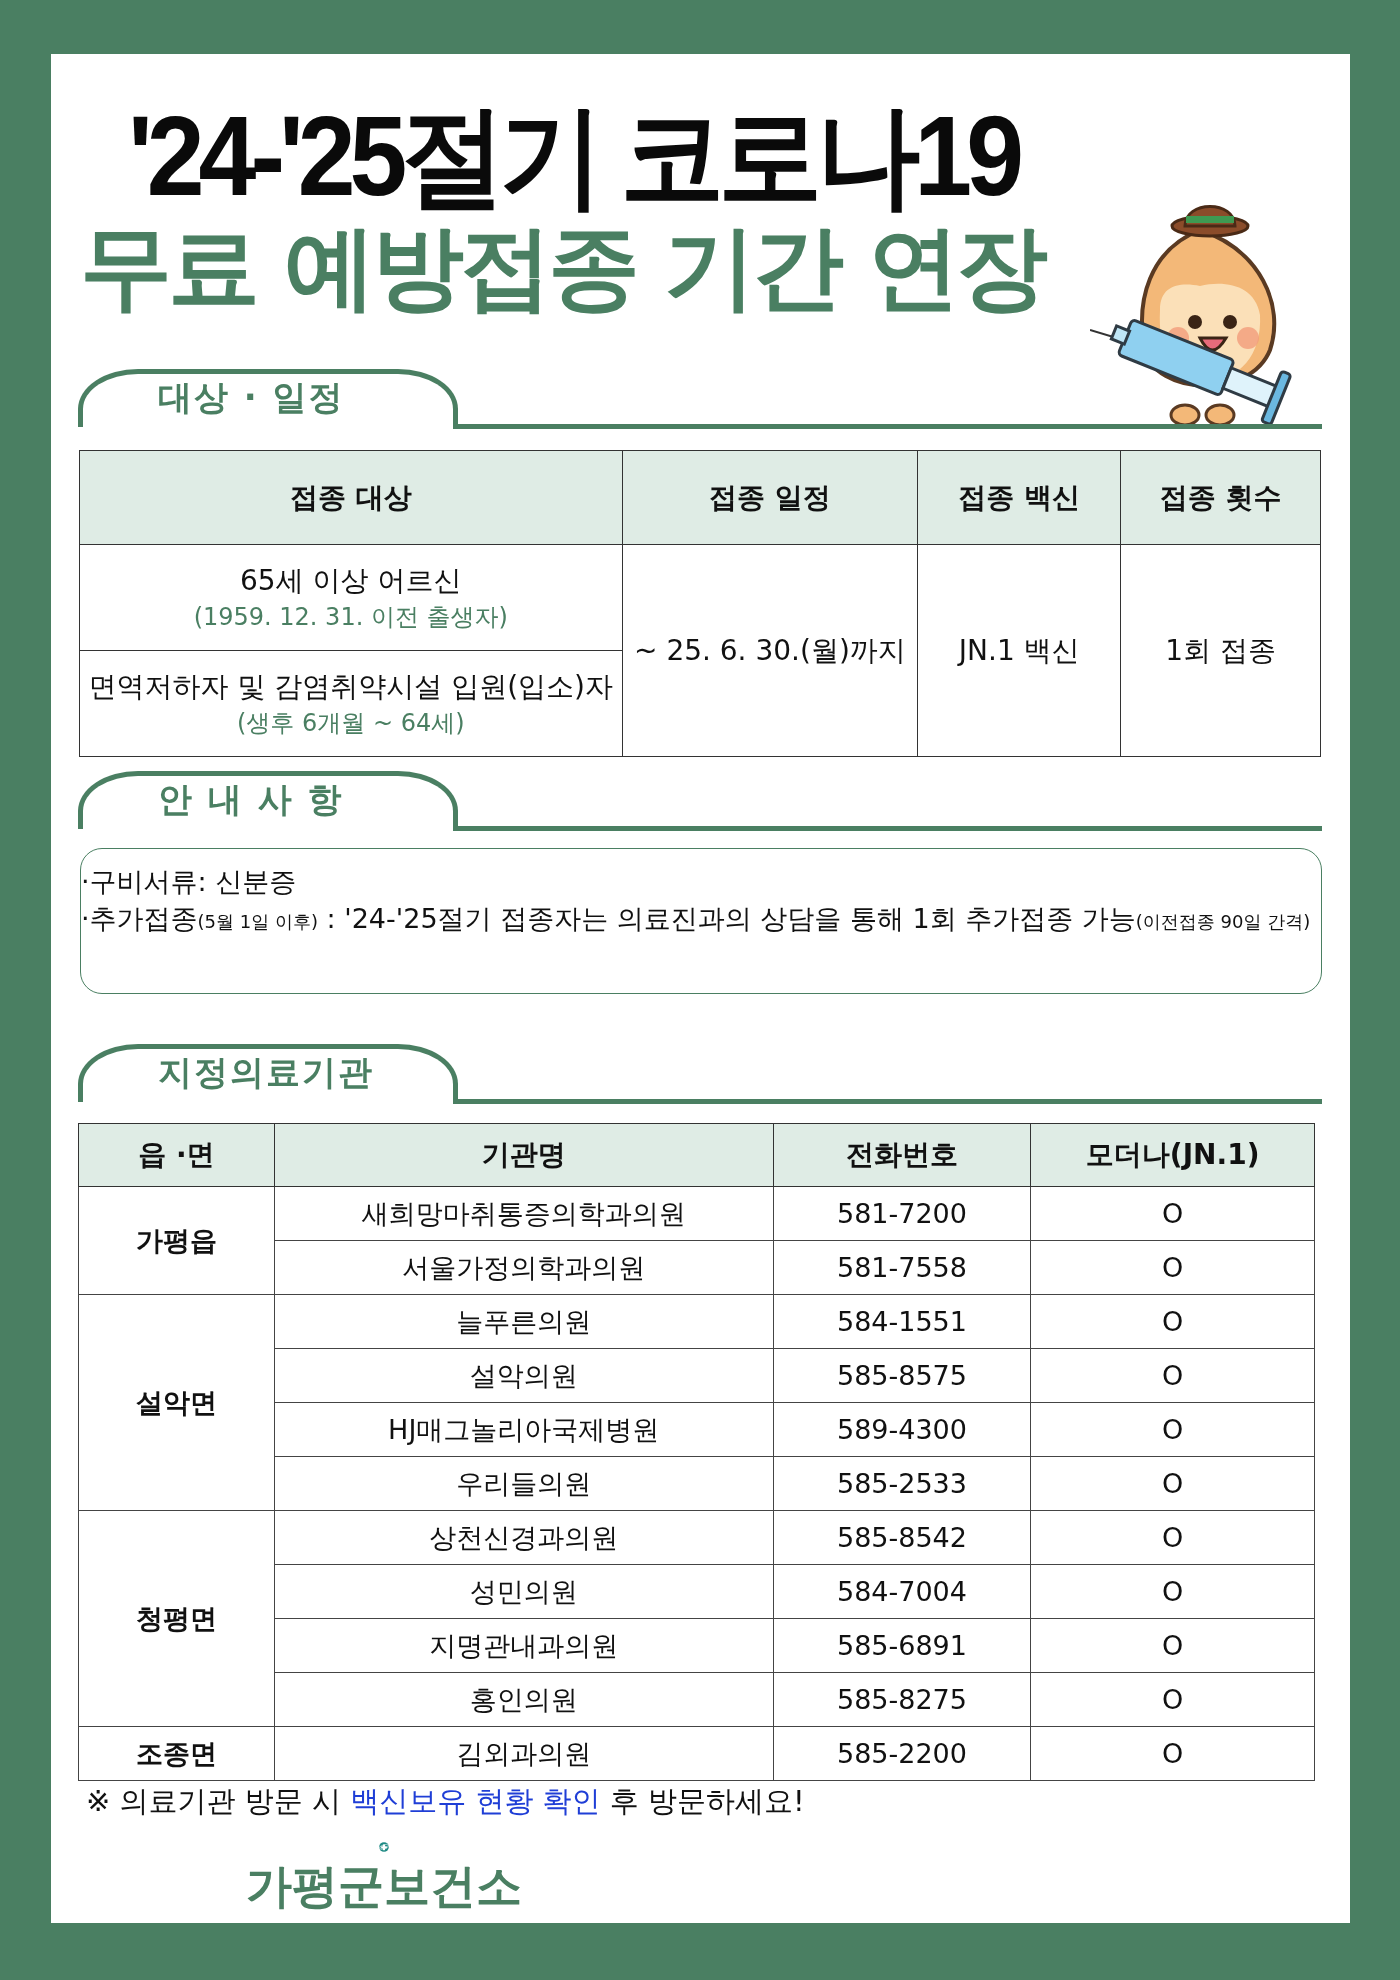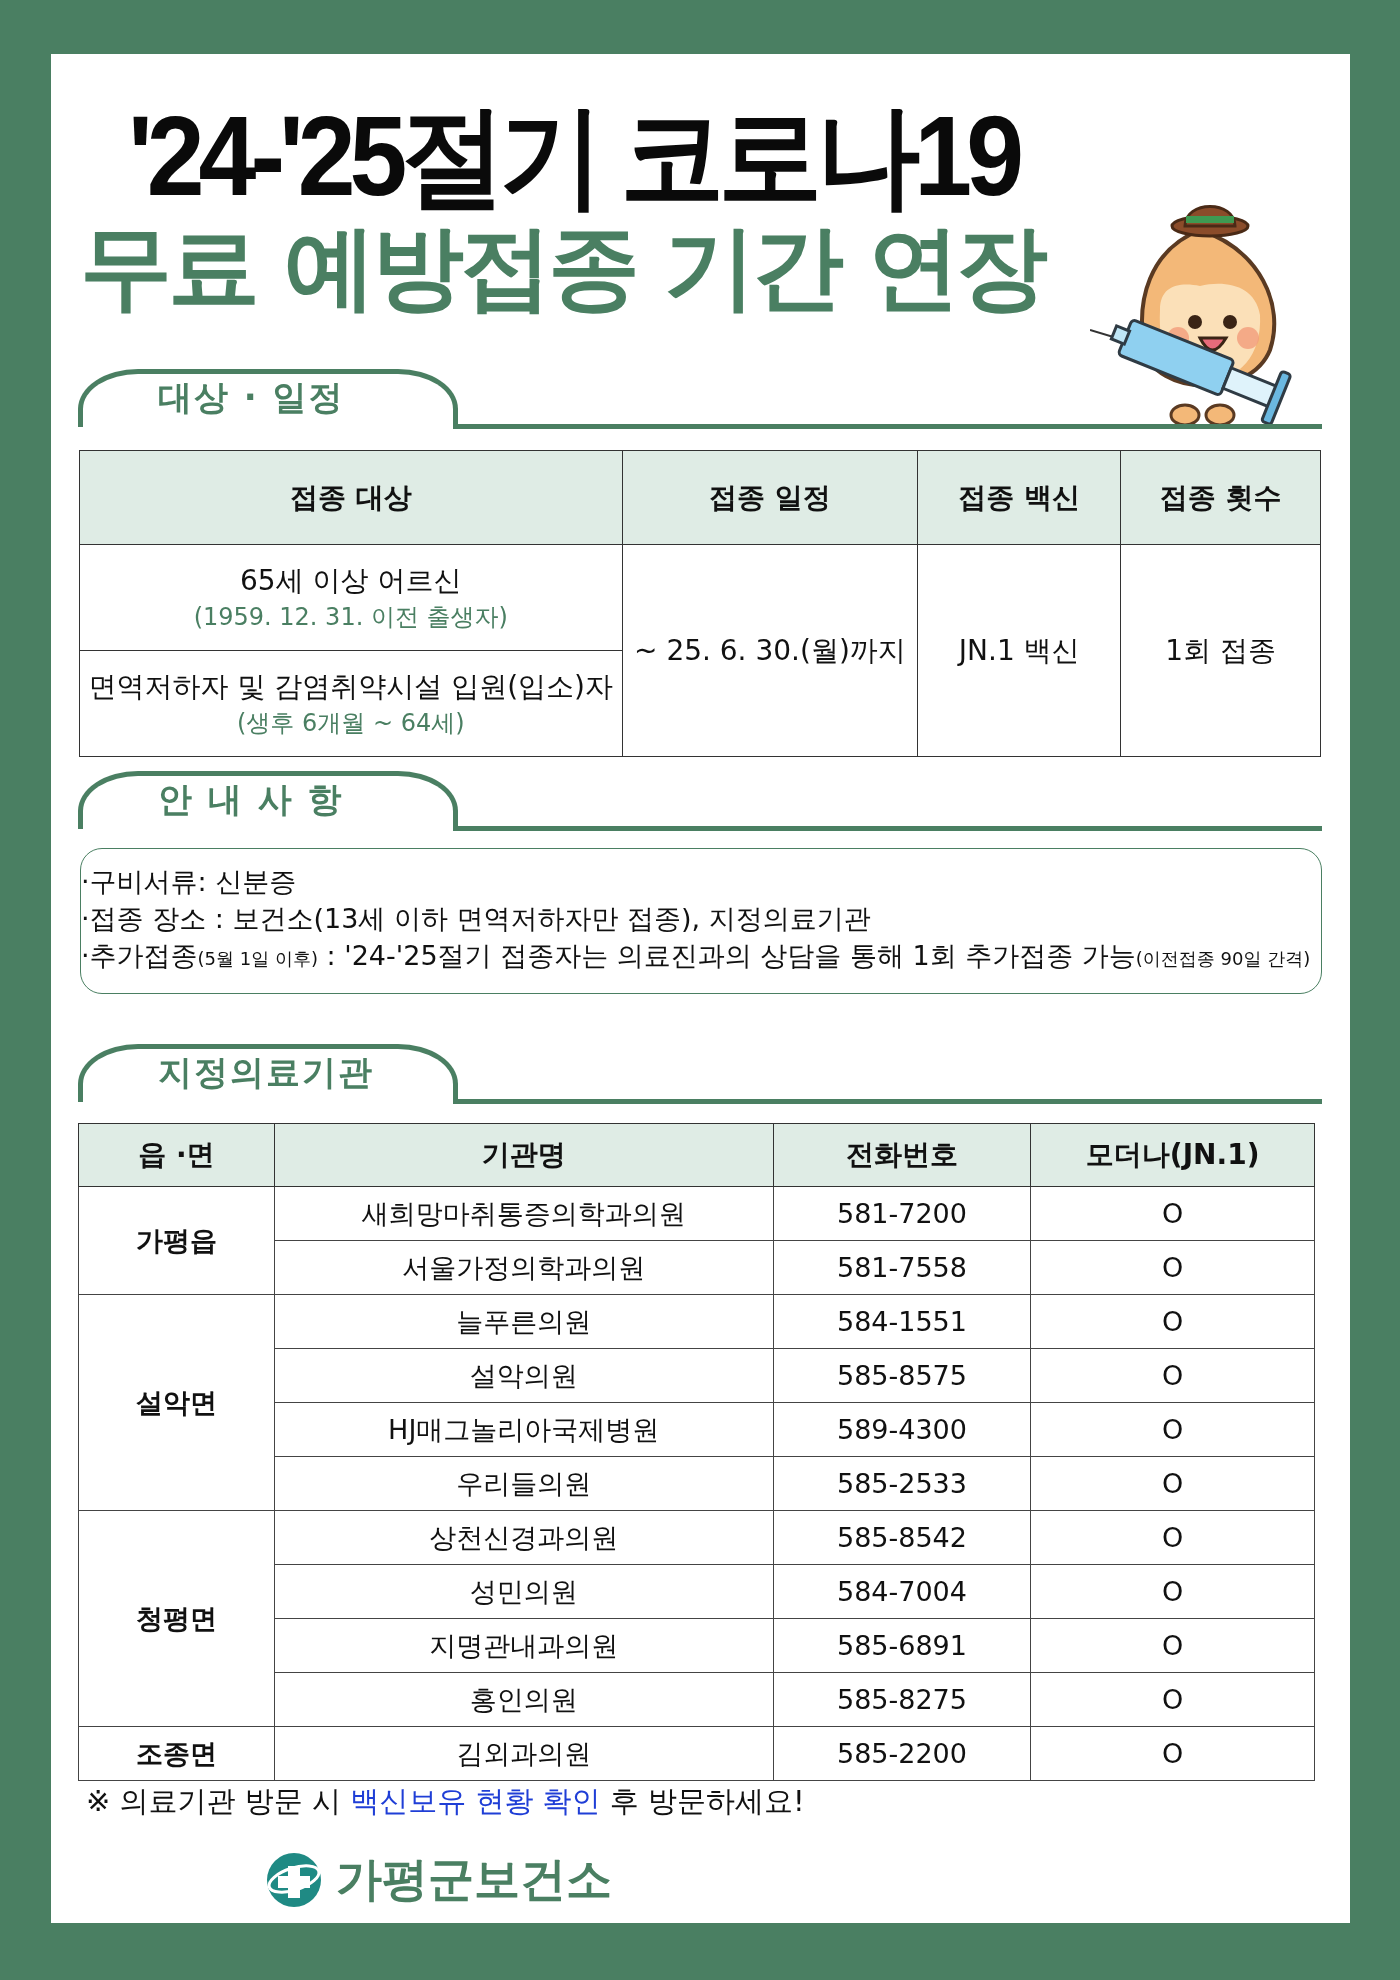--- a/index.html
+++ b/index.html
@@ -33,21 +33,21 @@
 
   .t2 { left: 78px; top: 1123px; width: 1237px; }
   .t2 th { height: 63px; font-size: 28px; }
   .t2 td { height: 54px; font-size: 27px; border-color: #444; }
   .t2 td.region { font-weight: 700; }
   .t2 tr.inner td.name, .t2 tr.inner td.phone, .t2 tr.inner td.mark { border-top-color: #888; }
 
   .notice { position: absolute; left: 86px; top: 1782px; font-size: 29px; }
   .notice .hl { color: #1f3ed6; }
 
-  .footer { position: absolute; left: 266px; top: 1842px; height: 76px; display: flex; align-items: center; gap: 14px; }
+  .footer { position: absolute; left: 246px; top: 1842px; height: 76px; display: flex; align-items: center; gap: 4px; flex-direction: column; }
   .logo { width: 56px; height: 56px; }
   .org { font-size: 46px; font-weight: 900; color: #4a7f62; }
   .phone-wrap { display: flex; align-items: center; gap: 10px; margin-left: 26px; }
   .phone-icon { width: 50px; height: 40px; }
   .phone-num { font-size: 50px; font-weight: 900; color: #4a7f62; font-family: "Liberation Sans", "DejaVu Sans", sans-serif; }
 </style>
 </head>
 <body>
 
 <div class="panel"></div>
@@ -116,21 +116,20 @@
   </table>
 
 <div class="sec-head" style="top:771px;">
   <div class="sec-tab"></div>
   <div class="sec-line"></div>
   <div class="sec-title">안 내 사 항</div>
 </div>
 
 <div class="info">
   <div>·구비서류: 신분증</div>
-  <div>·접종 장소 : 보건소(13세 이하 면역저하자만 접종), 지정의료기관</div>
   <div>
     <span>·추가접종</span><span class="small">(5월 1일 이후)</span><span> : '24-'25절기 접종자는 의료진과의 상담을 통해 1회 추가접종 가능</span><span class="small">(이전접종 90일 간격)</span>
   </div>
 </div>
 
 <div class="sec-head" style="top:1044px;">
   <div class="sec-tab"></div>
   <div class="sec-line"></div>
   <div class="sec-title">지정의료기관</div>
 </div>

